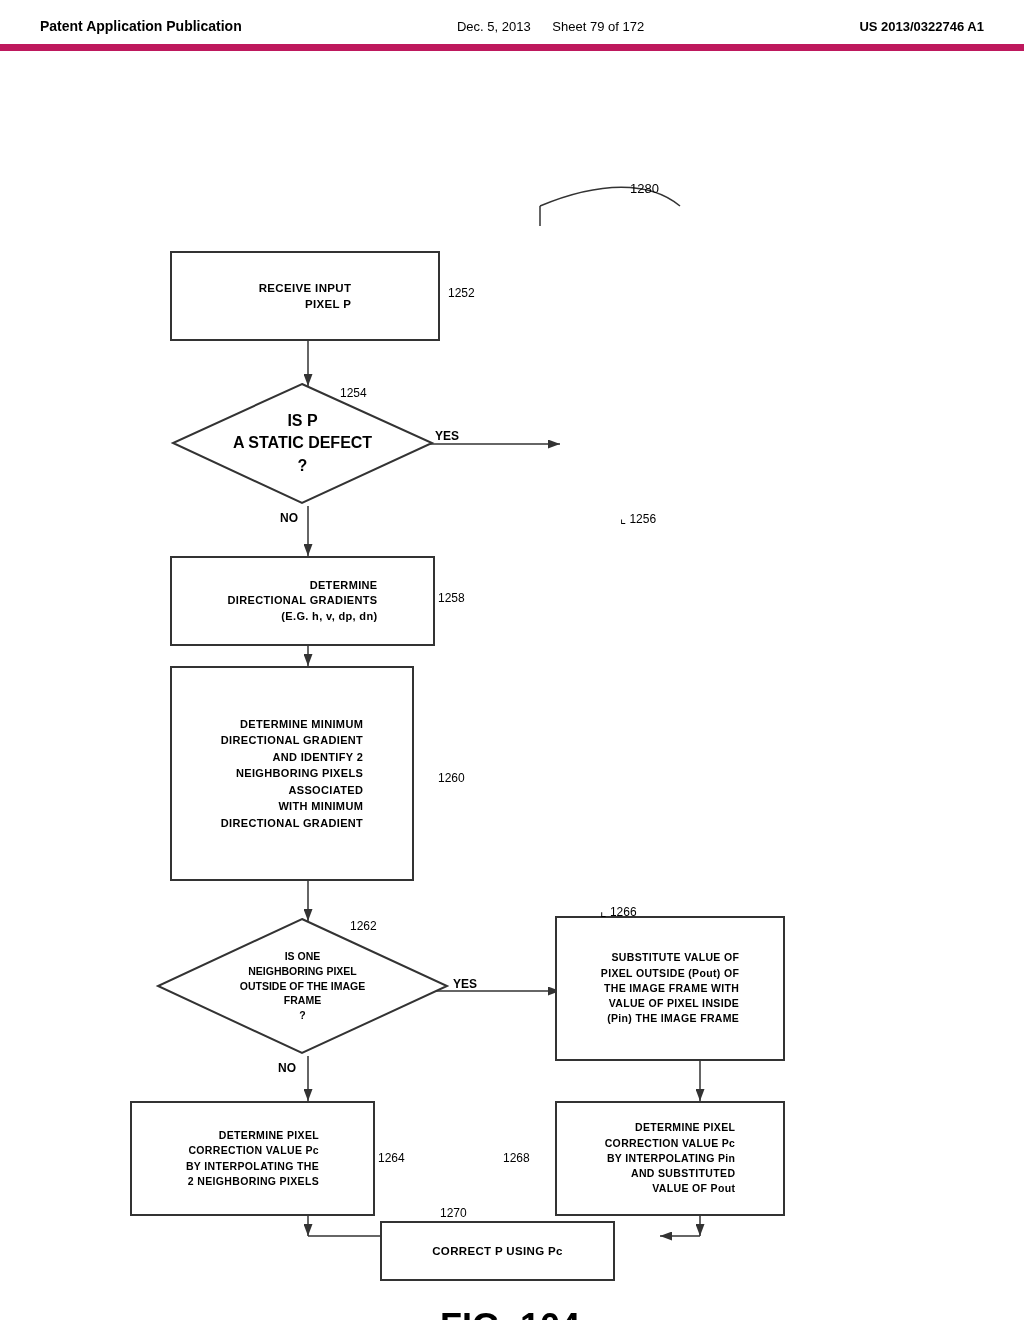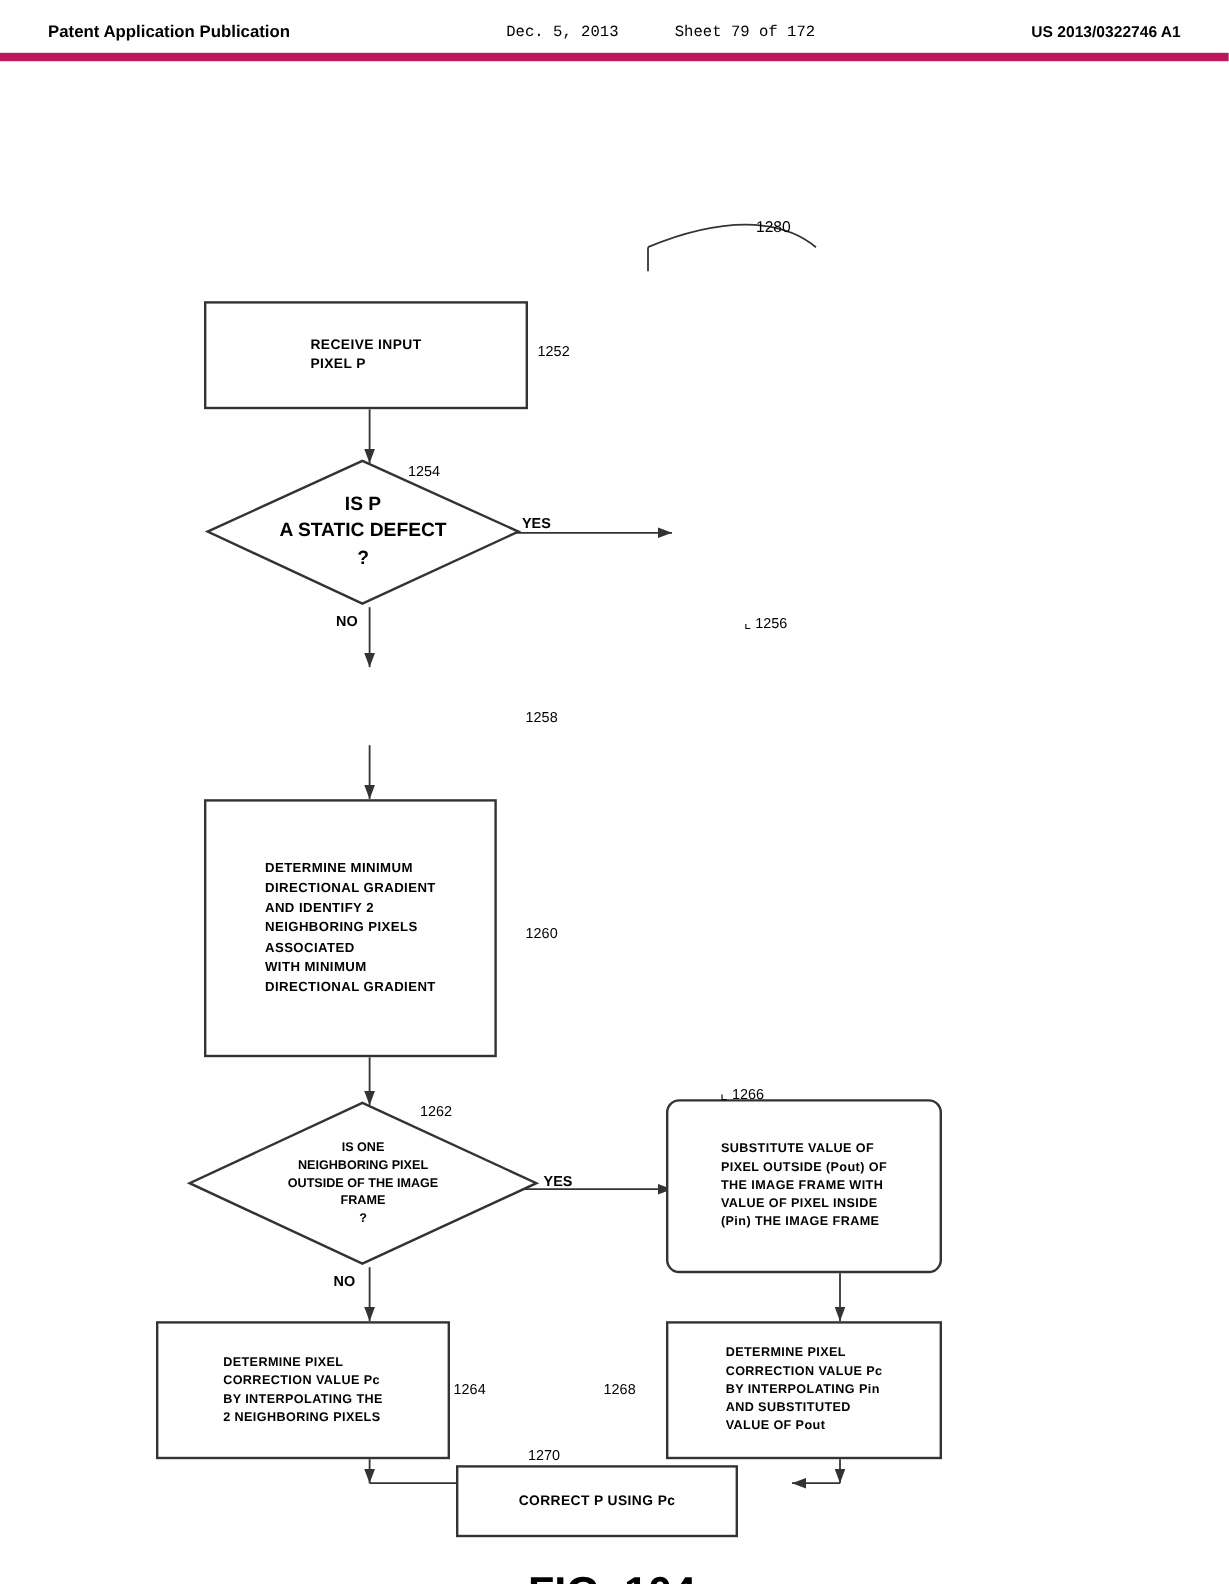--- a/index.html
+++ b/index.html
@@ -22,21 +22,20 @@
     }
 
     .header-left {
       font-weight: bold;
       font-size: 14px;
     }
 
     .header-center {
       font-size: 13px;
       text-align: left;
-      font-family: Liberation Mono, monospace;
     }
 
     .header-right {
       font-size: 13px;
       font-weight: bold;
     }
 
     .diagram-area {
       position: relative;
       width: 100%;
@@ -44,21 +43,21 @@
     }
 
     
     .fc-box {
       position: absolute;
       border: 2px solid #333;
       background: #fff;
       display: flex;
       align-items: center;
       justify-content: center;
-      text-align: left;
+      text-align: right;
       font-size: 11.5px;
       font-weight: bold;
       letter-spacing: 0.03em;
       line-height: 1.4;
       font-family: Arial, Helvetica, sans-serif;
     }
 
     .fc-diamond {
       position: absolute;
       display: flex;
@@ -178,20 +177,23 @@
   <div class="fc-label" style="left:435px; top:378px; font-size:12px; font-weight:bold;">YES</div>
 
   <div class="fc-label" style="left:280px; top:460px; font-size:12px; font-weight:bold;">NO</div>
 
 
   <div class="fc-label" style="left:620px; top:460px; font-size:12px;">
     <span style="font-size:13px;">⌞</span>
     <span>1256</span>
   </div>
 
+  <div class="fc-box" style="left:170px; top:505px; width:265px; height:90px;">
+    <span style="white-space:pre-line; font-size:11px;">DETERMINE<br>DIRECTIONAL GRADIENTS<br>(E.G. h, v, dp, dn)</span>
+  </div>
 
   <div class="fc-label" style="left:438px; top:540px;">1258</div>
 
   <div class="fc-box" style="left:170px; top:615px; width:244px; height:215px;">
     <span style="white-space:pre-line; font-size:11px; line-height:1.5;">DETERMINE MINIMUM<br>DIRECTIONAL GRADIENT<br>AND IDENTIFY 2<br>NEIGHBORING PIXELS<br>ASSOCIATED<br>WITH MINIMUM<br>DIRECTIONAL GRADIENT</span>
   </div>
 
   <div class="fc-label" style="left:438px; top:720px;">1260</div>
 
   <div class="fc-diamond" style="left:155px; top:865px; width:295px; height:140px;">
@@ -200,21 +202,21 @@
     </svg>
     <div class="diamond-text" style="white-space:pre-line; font-size:10.5px;">IS ONE<br>NEIGHBORING PIXEL<br>OUTSIDE OF THE IMAGE<br>FRAME<br>?</div>
   </div>
 
   <div class="fc-label" style="left:350px; top:868px; font-size:12px;">1262</div>
 
   <div class="fc-label" style="left:453px; top:926px; font-size:12px; font-weight:bold;">YES</div>
 
   <div class="fc-label" style="left:278px; top:1010px; font-size:12px; font-weight:bold;">NO</div>
 
-  <div class="fc-box" style="left:555px; top:865px; width:230px; height:145px;border-radius:11px;">
+  <div class="fc-box" style="left:555px; top:865px; width:230px; height:145px;">
     <span style="white-space:pre-line; font-size:10.5px; line-height:1.45;">SUBSTITUTE VALUE OF<br>PIXEL OUTSIDE (Pout) OF<br>THE IMAGE FRAME WITH<br>VALUE OF PIXEL INSIDE<br>(Pin) THE IMAGE FRAME</span>
   </div>
 
   <div class="fc-label" style="left:600px; top:852px; font-size:12px;">
     <span style="font-size:14px;">⌞</span>
     <span>1266</span>
   </div>
 
   <div class="fc-box" style="left:130px; top:1050px; width:245px; height:115px;">
     <span style="white-space:pre-line; font-size:10.5px; line-height:1.45;">DETERMINE PIXEL<br>CORRECTION VALUE Pc<br>BY INTERPOLATING THE<br>2 NEIGHBORING PIXELS</span>

